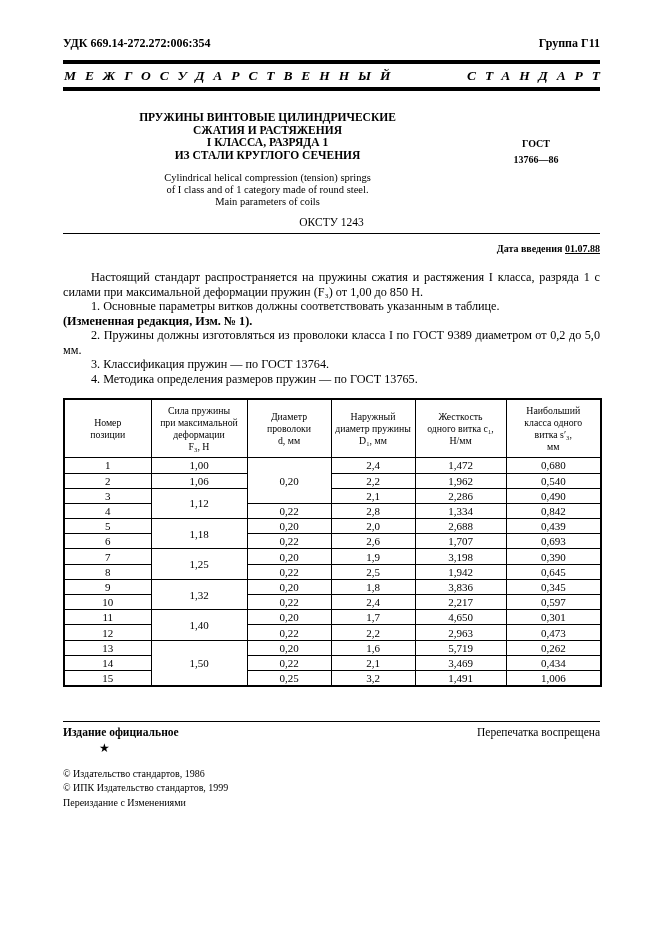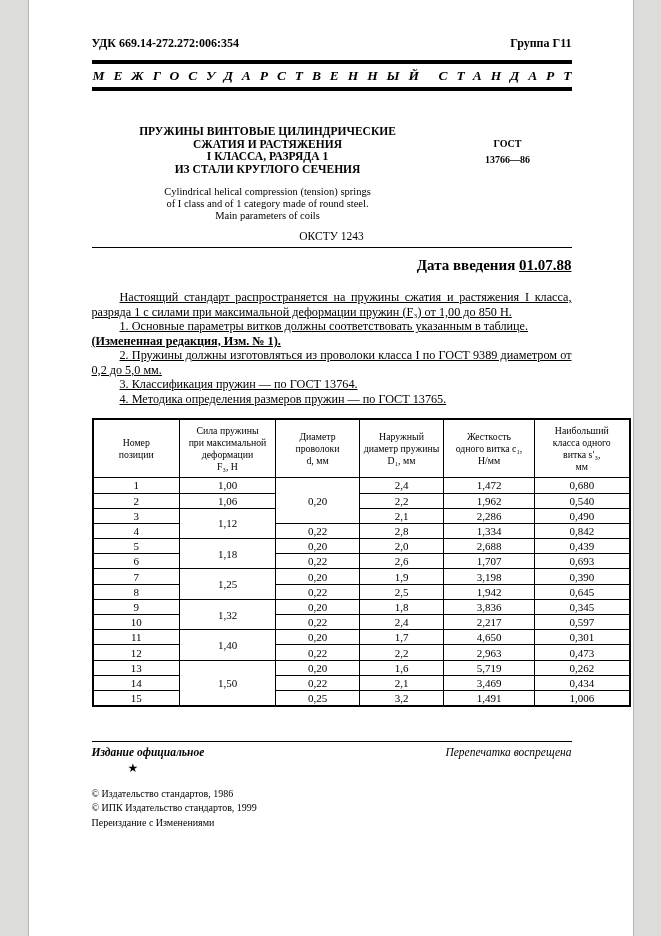--- a/index.html
+++ b/index.html
@@ -1,55 +1,55 @@
 <!DOCTYPE html>
 <html><head>
 <meta charset="utf-8">
 <style>
   * { margin:0; padding:0; box-sizing:border-box; }
   html, body { background:#dcdcda; font-family:"Liberation Serif","DejaVu Serif",serif; }
   .page {
-    width:604px; height:936px; margin:0 auto; background:#ffffff; color:#000;
+    width:661px; height:936px; margin:0 auto; background:#ffffff; color:#000;
     position:relative; overflow:hidden; outline:1px solid #b5b5b2;
   }
   .content { padding:36px 61px 0 63px; }
 
   .topline { display:flex; justify-content:space-between; font-size:12px; font-weight:bold; }
 
   .banner { margin-top:9px;font-style:italic; }
   .bar { height:4px; background:#000; }
   .banner-text { display:flex; justify-content:space-between; font-weight:bold; font-size:13.5px; padding:4px 0 3px 1px; }
   .banner-text span { letter-spacing:0.66em; white-space:nowrap; }
   .banner-text span.w2 { margin-right:-0.66em; }
 
   .head-row { display:flex; margin-top:20px; }
   .head-left { flex:1 1 auto; text-align:center; }
   .head-right { width:128px; flex:0 0 auto; text-align:center; font-weight:bold; font-size:10px; line-height:16px; margin-top:25px; }
-  .title { font-weight:bold; font-size:11.5px; line-height:12.6px;margin-top:14px; }
+  .title { font-weight:bold; font-size:11.5px; line-height:12.6px; }
   .subtitle { font-weight:bold; font-size:11px; margin-top:13px; }
   .english { font-size:10.5px; line-height:11.6px; margin-top:11px; }
 
   .okstu { font-size:11.5px; margin-top:9px;text-align:center; }
   .rule { border:none; border-top:1px solid #000; margin-top:5px; }
-  .date-line { text-align:right; font-weight:bold; font-size:15px; margin-top:9px; }
+  .date-line { text-align:right; font-weight:bold; font-size:10px; margin-top:9px; }
   .date-line .ul { text-decoration:underline; }
 
-  .body-text { margin-top:16px; font-size:12.2px; line-height:14.5px; text-align:justify;text-decoration:underline; }
+  .body-text { margin-top:16px; font-size:12.2px; line-height:14.5px; text-align:justify; }
   .body-text p { text-indent:28px; }
   .body-text p.noindent { text-indent:0; }
   .body-text p.bold { font-weight:bold; }
 
   table.params { border-collapse:collapse; width:100%; margin-top:12px; table-layout:fixed; border:2px solid #000; }
   .params th, .params td { border:1px solid #000; text-align:center; vertical-align:middle; }
   .params th { font-size:9.8px; line-height:11.8px; font-weight:normal; padding:5px 2px; white-space:pre-line; }
   .params td { font-size:11px; height:15.2px; padding:0 2px; }
   col.c1{width:87px} col.c2{width:96px} col.c3{width:84px} col.c4{width:84px} col.c5{width:91px} col.c6{width:95px}
 
   .footer-rule { border:none; border-top:1px solid #000; margin-top:34px; }
-  .footer-row { display:flex; justify-content:space-between; margin-top:4px; font-size:11.5px; font-style:italic; }
+  .footer-row { display:flex; justify-content:space-between; margin-top:4px; font-size:11.5px; }
   .footer-row .official { font-weight:bold; }
   .star { font-size:12px; margin:3px 0 0 36px; font-family:"DejaVu Sans","Liberation Sans",sans-serif; }
   .copyright { text-align:left; font-size:10px; line-height:14.5px; margin-top:12px; }
 </style>
 </head>
 <body>
 
 <div class="page">
   <div class="content">
 

